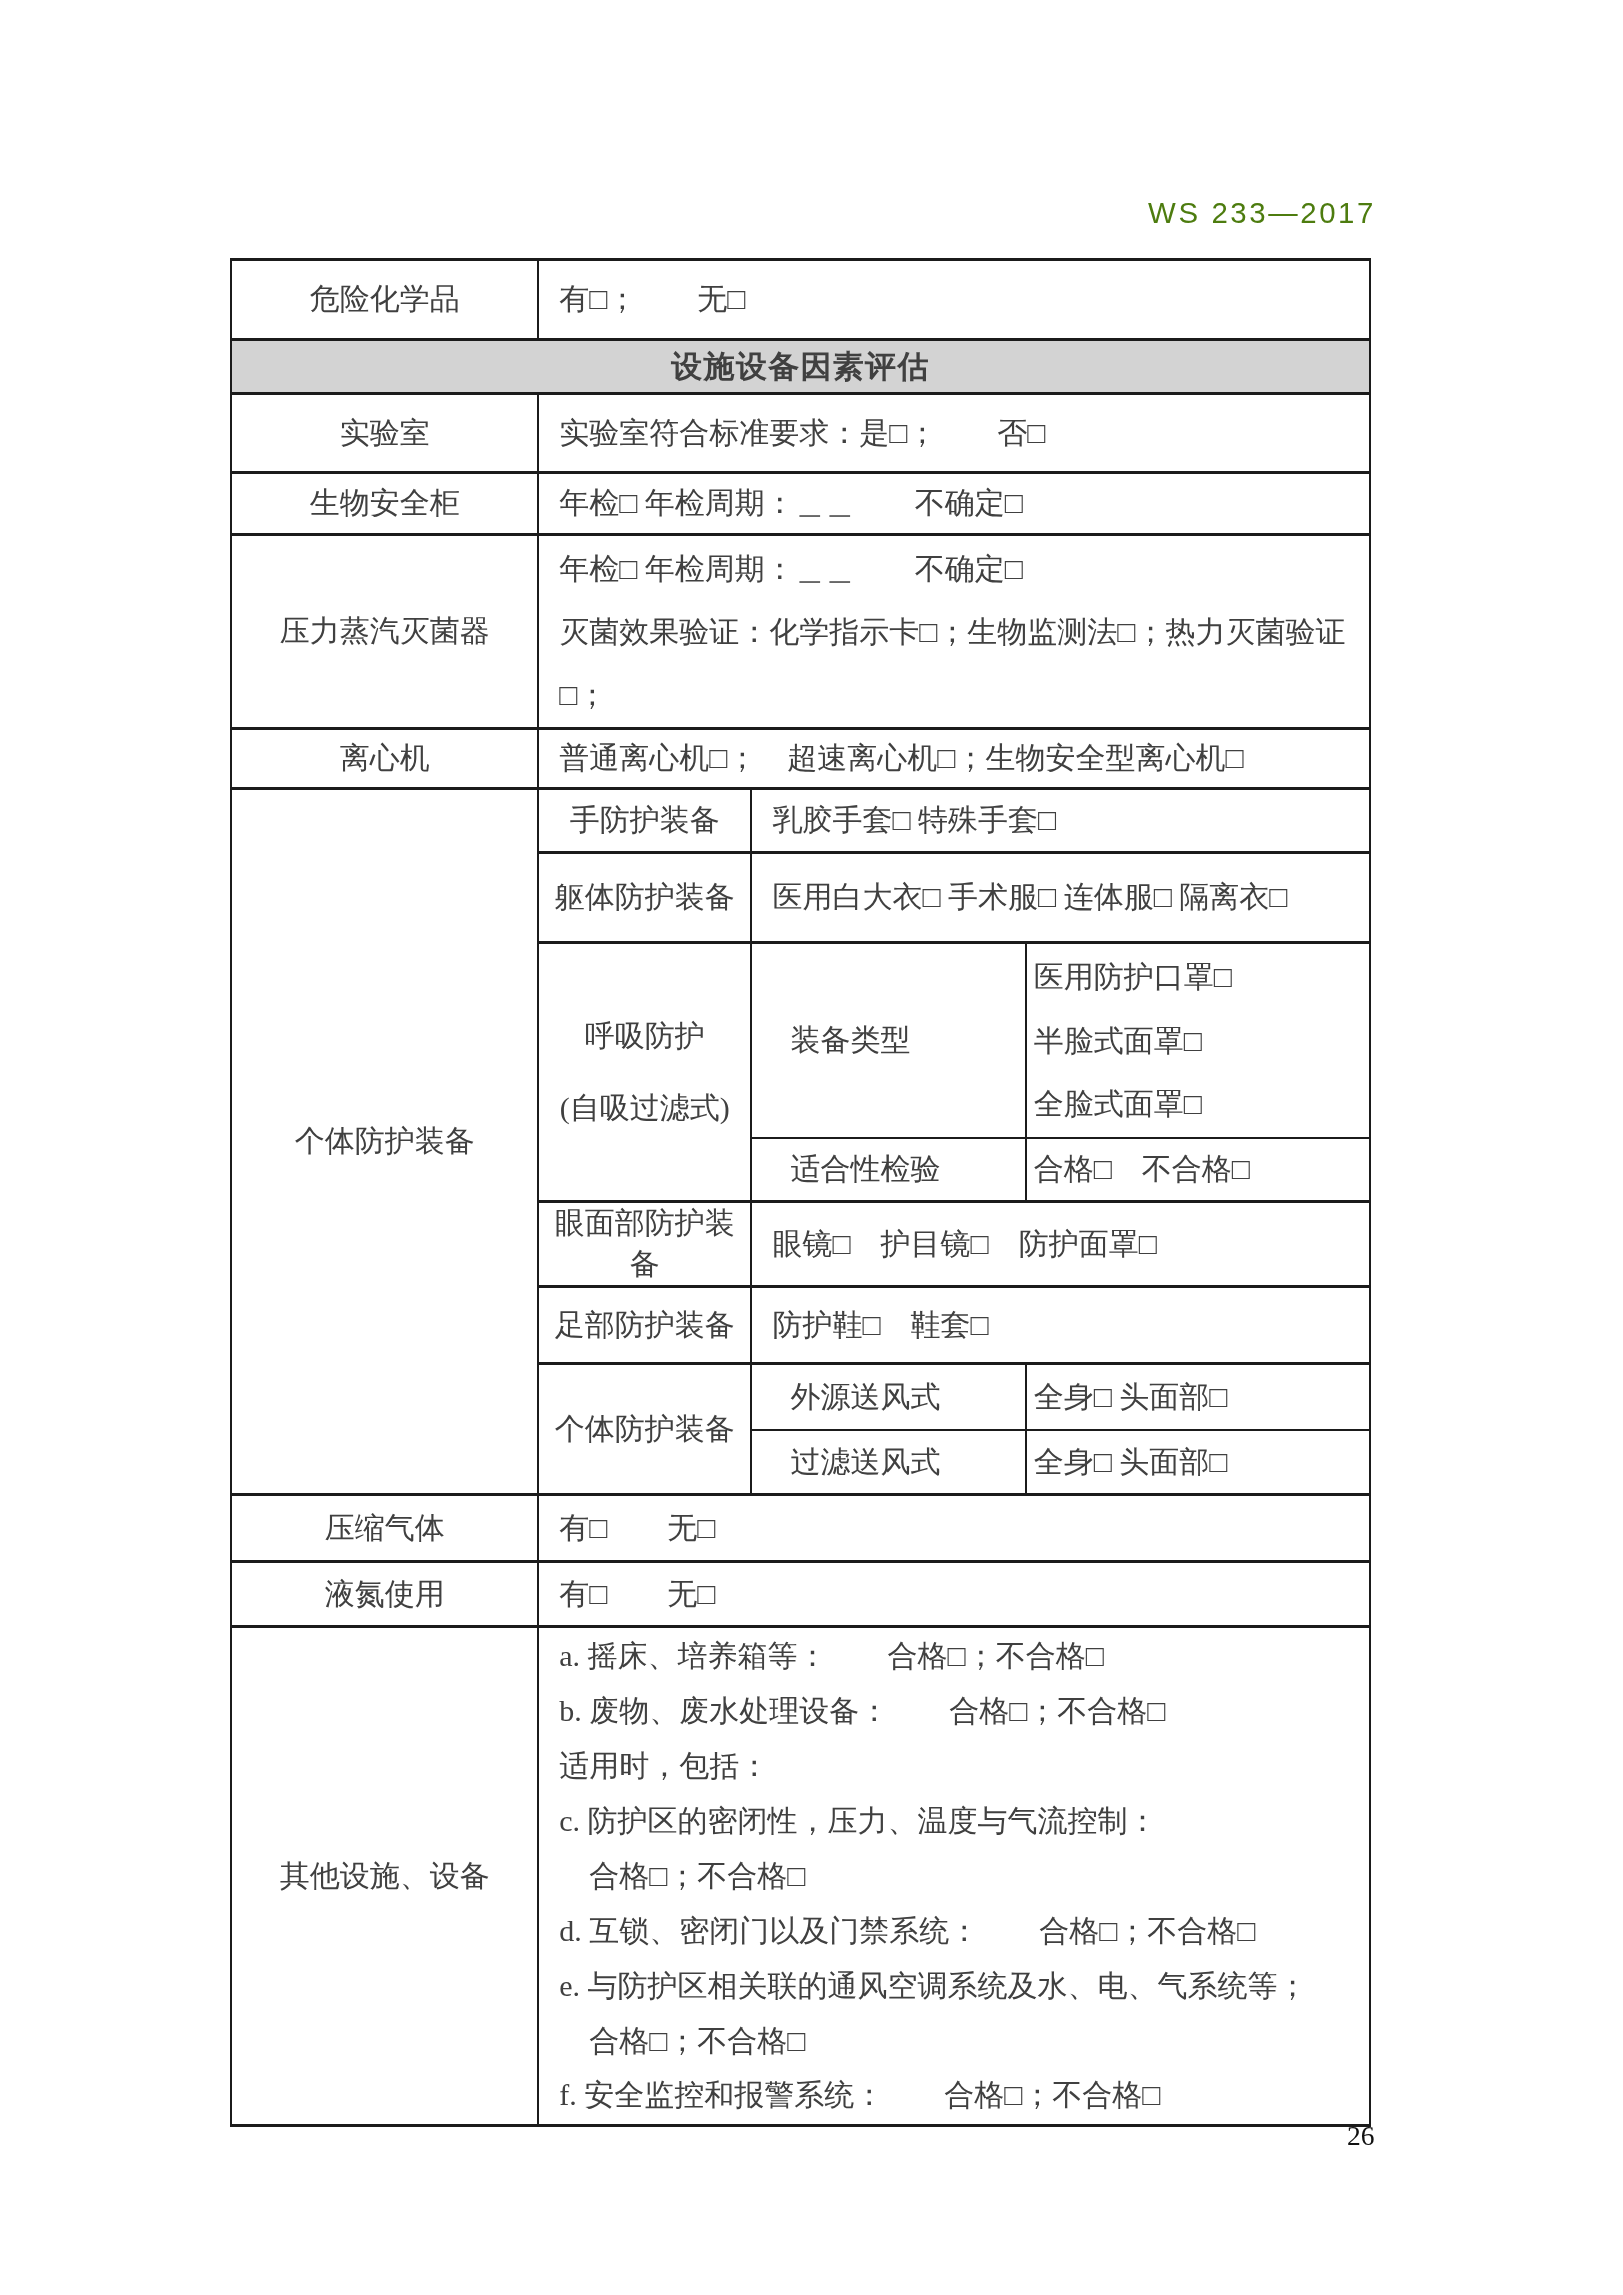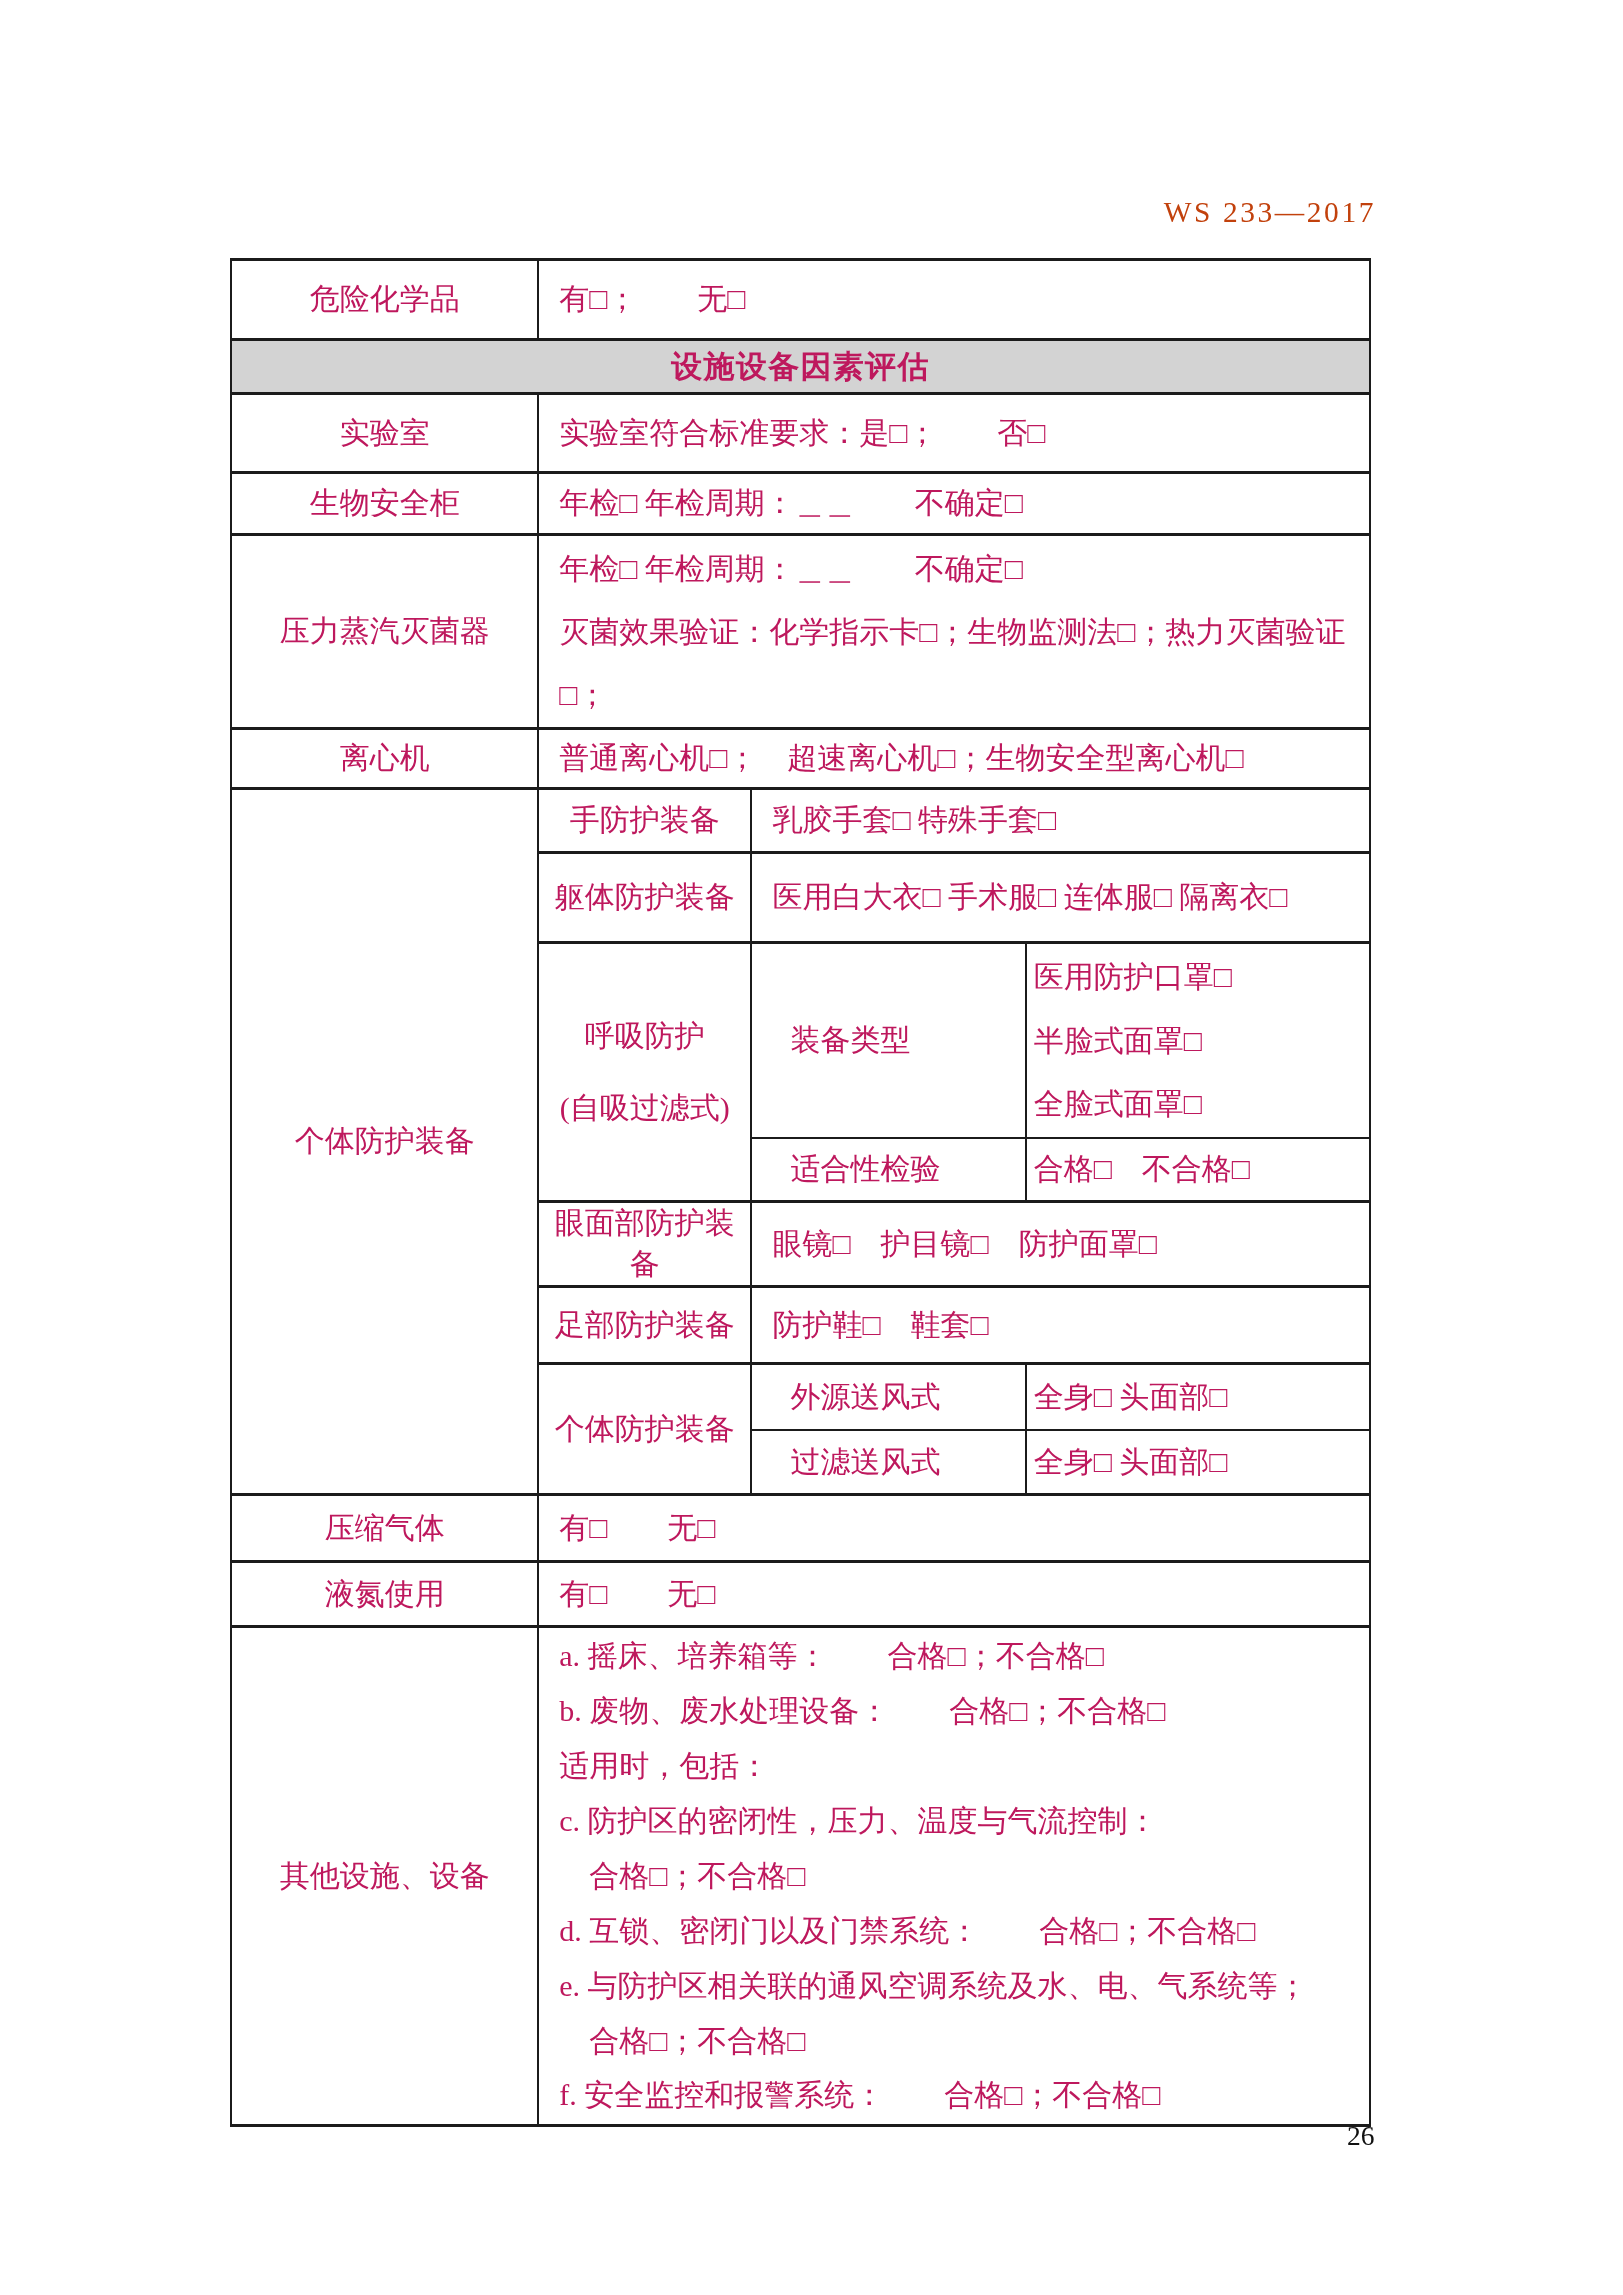--- a/index.html
+++ b/index.html
@@ -6,38 +6,38 @@
   #page{
     position:relative;
     width:1623px;height:2295px;
     background:#ffffff;
     font-family:"Liberation Serif","DejaVu Serif",serif;
     color:#111;
   }
   .doc-header{
     position:absolute;
     top:196px;right:247px;
-    font-family:Liberation Serif, serif;
+    font-family:Liberation Sans, sans-serif;
     font-size:29.4px;
     letter-spacing:2.6px;
-    color:#c2410c;
+    color:#4d7c0f;
   }
   table.assess{
     position:absolute;
     left:230px;top:258px;
     border-collapse:collapse;
     table-layout:fixed;
     width:1141px;
   }
   td{
     border-style:solid;
     border-color:#1b1b1b;
     border-width:3.9px 2.6px;
     font-size:30px;
-    color:#be185d;
+    color:#404040;
     overflow:hidden;
     vertical-align:middle;
   }
   td.label{
     text-align:center;
     padding:0 3.9px;
   }
   td.content{
     text-align:left;
     padding-left:20px;

